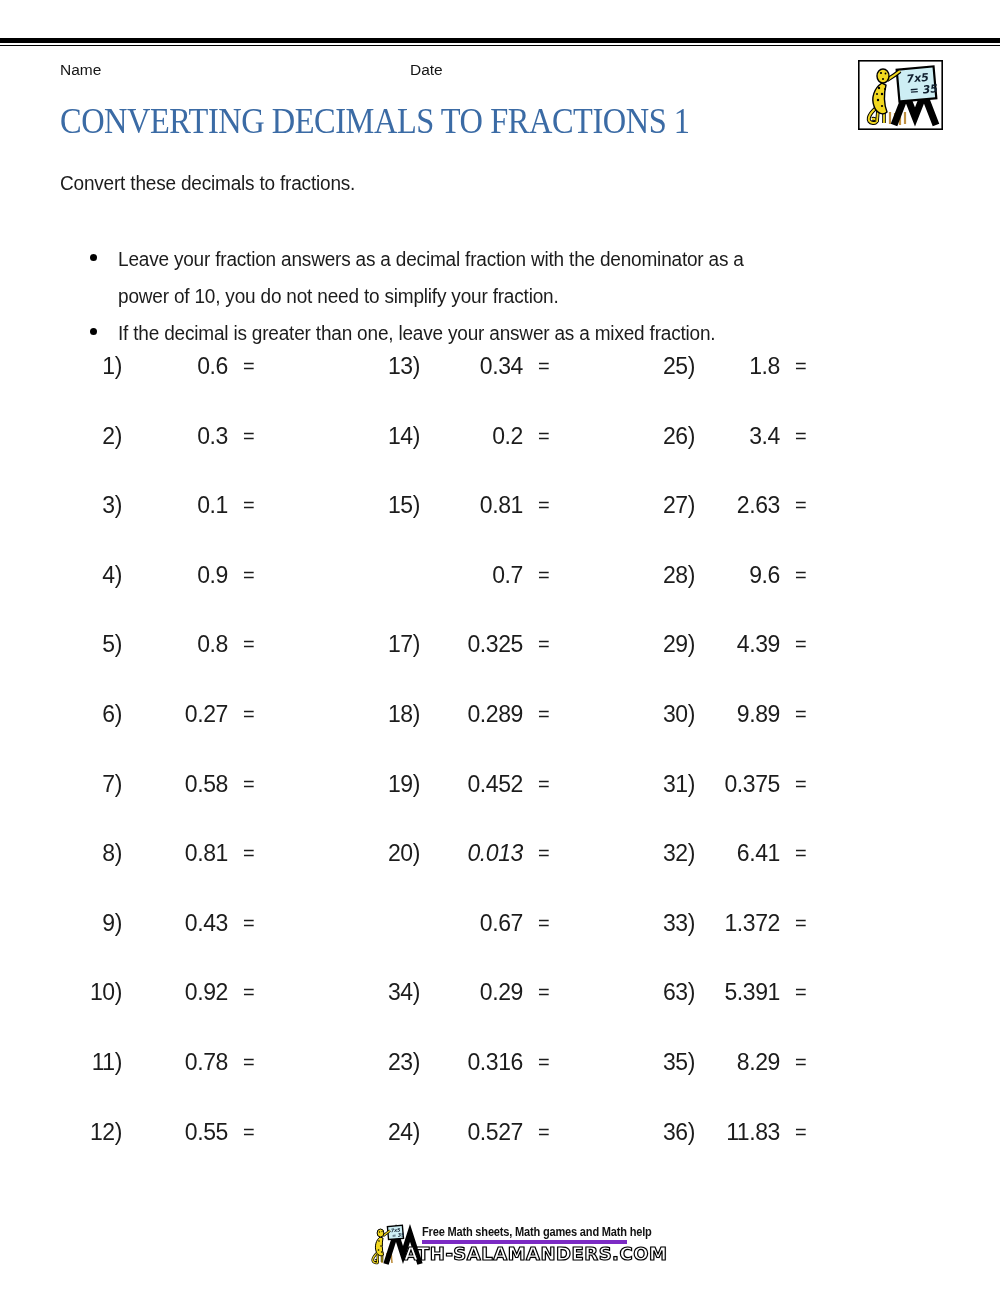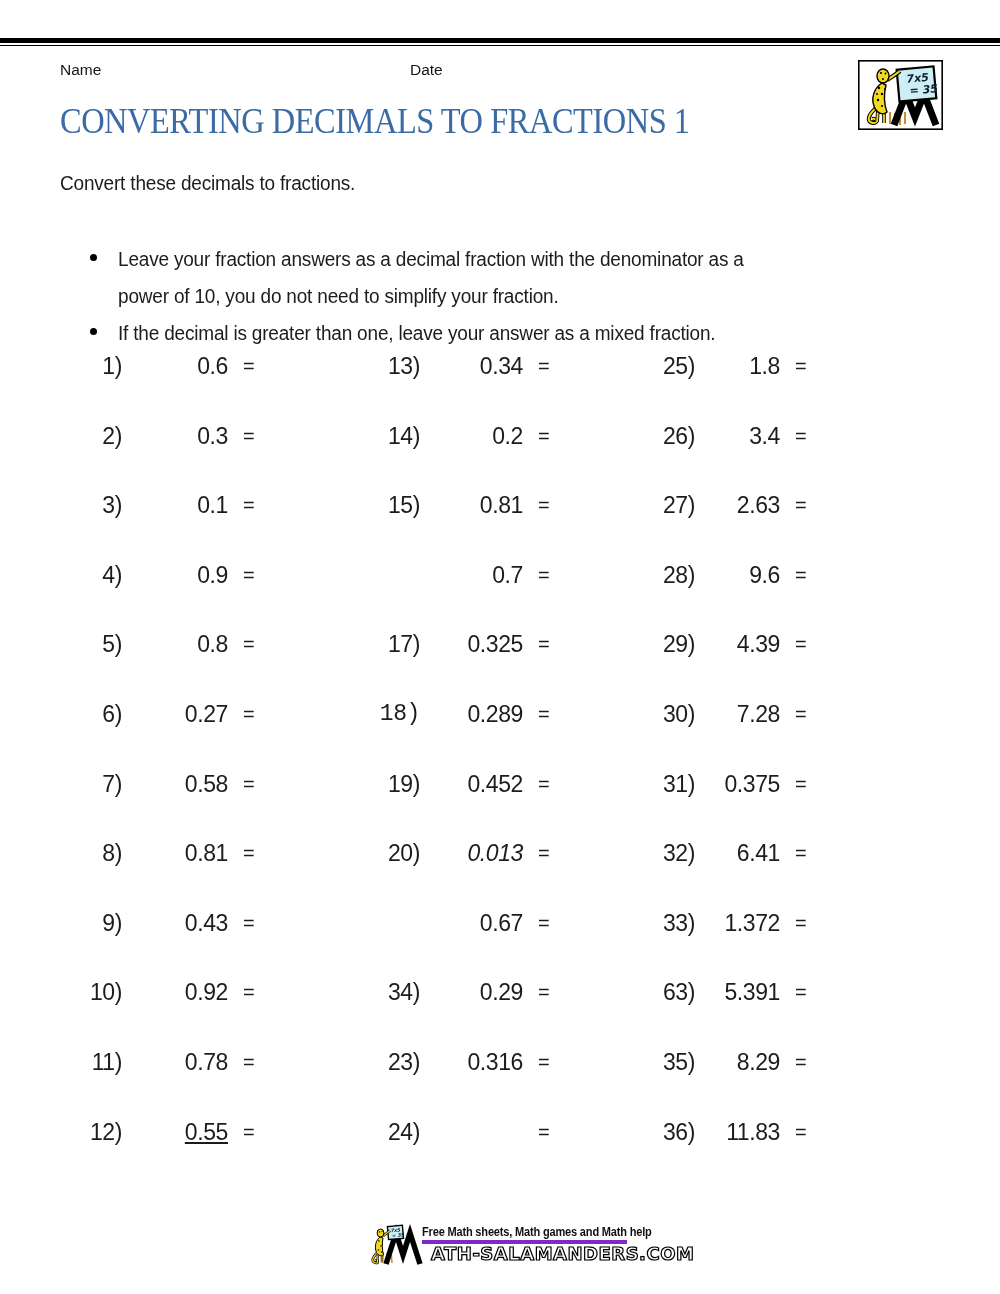--- a/index.html
+++ b/index.html
@@ -61,21 +61,21 @@
     width:262px;height:42px;
   }
   .footer-logo{position:absolute;left:0;top:0;width:58px;height:42px;}
   .tagline{
     position:absolute;left:53px;top:1px;font-size:12px;font-weight:bold;
     white-space:nowrap;color:#111;letter-spacing:-0.2px;
     transform:scaleX(0.92);transform-origin:left top;
   }
   .purple-rule{position:absolute;left:53px;top:16px;width:205px;height:3.5px;}
   .wordmark{
-    position:absolute;left:62px;top:19px;
+    position:absolute;left:35px;top:19px;
     font-family:"DejaVu Sans",sans-serif;font-weight:bold;font-size:18px;
     letter-spacing:0.5px;white-space:nowrap;
     color:#fff;-webkit-text-stroke:1.2px #000;text-shadow:0 0 1px #000;
   }
 </style>
 </head>
 <body>
 
 <div class="top-rule">
   <div class="thick"></div>
@@ -173,72 +173,73 @@
     <div class="pnum" style="grid-area: 9 / 1;">9)</div>
     <div class="pval" style="grid-area: 9 / 2;">0.43</div>
     <div class="peq" style="grid-area: 9 / 3;">=</div>
     <div class="pnum" style="grid-area: 10 / 1;">10)</div>
     <div class="pval" style="grid-area: 10 / 2;">0.92</div>
     <div class="peq" style="grid-area: 10 / 3;">=</div>
     <div class="pnum" style="grid-area: 11 / 1;">11)</div>
     <div class="pval" style="grid-area: 11 / 2;">0.78</div>
     <div class="peq" style="grid-area: 11 / 3;">=</div>
     <div class="pnum" style="grid-area: 12 / 1;">12)</div>
-    <div class="pval" style="grid-area: 12 / 2; text-decoration: underline;">0.55</div>
+    <div class="pval" style="grid-area: 12 / 2;">0.55</div>
     <div class="peq" style="grid-area: 12 / 3;">=</div>
     <div class="pnum" style="grid-area: 1 / 5;">13)</div>
     <div class="pval" style="grid-area: 1 / 6;">0.34</div>
     <div class="peq" style="grid-area: 1 / 7;">=</div>
     <div class="pnum" style="grid-area: 2 / 5;">14)</div>
     <div class="pval" style="grid-area: 2 / 6;">0.2</div>
     <div class="peq" style="grid-area: 2 / 7;">=</div>
     <div class="pnum" style="grid-area: 3 / 5;">15)</div>
     <div class="pval" style="grid-area: 3 / 6;">0.81</div>
     <div class="peq" style="grid-area: 3 / 7;">=</div>
     <div class="pval" style="grid-area: 4 / 6;">0.7</div>
     <div class="peq" style="grid-area: 4 / 7;">=</div>
     <div class="pnum" style="grid-area: 5 / 5;">17)</div>
     <div class="pval" style="grid-area: 5 / 6;">0.325</div>
     <div class="peq" style="grid-area: 5 / 7;">=</div>
-    <div class="pnum" style="grid-area: 6 / 5; font-family: Liberation Mono, monospace;">18)</div>
+    <div class="pnum" style="grid-area: 6 / 5;">18)</div>
     <div class="pval" style="grid-area: 6 / 6;">0.289</div>
     <div class="peq" style="grid-area: 6 / 7;">=</div>
     <div class="pnum" style="grid-area: 7 / 5;">19)</div>
     <div class="pval" style="grid-area: 7 / 6;">0.452</div>
     <div class="peq" style="grid-area: 7 / 7;">=</div>
     <div class="pnum" style="grid-area: 8 / 5;">20)</div>
     <div class="pval" style="grid-area: 8 / 6; font-style: italic;">0.013</div>
     <div class="peq" style="grid-area: 8 / 7;">=</div>
     <div class="pval" style="grid-area: 9 / 6;">0.67</div>
     <div class="peq" style="grid-area: 9 / 7;">=</div>
     <div class="pnum" style="grid-area: 10 / 5;">34)</div>
     <div class="pval" style="grid-area: 10 / 6;">0.29</div>
     <div class="peq" style="grid-area: 10 / 7;">=</div>
     <div class="pnum" style="grid-area: 11 / 5;">23)</div>
     <div class="pval" style="grid-area: 11 / 6;">0.316</div>
     <div class="peq" style="grid-area: 11 / 7;">=</div>
     <div class="pnum" style="grid-area: 12 / 5;">24)</div>
+    <div class="pval" style="grid-area: 12 / 6;">0.527</div>
     <div class="peq" style="grid-area: 12 / 7;">=</div>
     <div class="pnum" style="grid-area: 1 / 9;">25)</div>
     <div class="pval" style="grid-area: 1 / 10;">1.8</div>
     <div class="peq" style="grid-area: 1 / 11;">=</div>
     <div class="pnum" style="grid-area: 2 / 9; text-align: right;">26)</div>
     <div class="pval" style="grid-area: 2 / 10;">3.4</div>
     <div class="peq" style="grid-area: 2 / 11;">=</div>
     <div class="pnum" style="grid-area: 3 / 9;">27)</div>
     <div class="pval" style="grid-area: 3 / 10;">2.63</div>
     <div class="peq" style="grid-area: 3 / 11;">=</div>
     <div class="pnum" style="grid-area: 4 / 9;">28)</div>
     <div class="pval" style="grid-area: 4 / 10;">9.6</div>
     <div class="peq" style="grid-area: 4 / 11;">=</div>
     <div class="pnum" style="grid-area: 5 / 9;">29)</div>
     <div class="pval" style="grid-area: 5 / 10;">4.39</div>
     <div class="peq" style="grid-area: 5 / 11;">=</div>
     <div class="pnum" style="grid-area: 6 / 9;">30)</div>
-    <div class="pval" style="grid-area: 6 / 10;">7.28</div>
+    <div class="pval" style="grid-area: 6 / 10;">9.89</div>
     <div class="peq" style="grid-area: 6 / 11;">=</div>
     <div class="pnum" style="grid-area: 7 / 9;">31)</div>
     <div class="pval" style="grid-area: 7 / 10;">0.375</div>
     <div class="peq" style="grid-area: 7 / 11;">=</div>
     <div class="pnum" style="grid-area: 8 / 9;">32)</div>
     <div class="pval" style="grid-area: 8 / 10;">6.41</div>
     <div class="peq" style="grid-area: 8 / 11;">=</div>
     <div class="pnum" style="grid-area: 9 / 9;">33)</div>
     <div class="pval" style="grid-area: 9 / 10;">1.372</div>
     <div class="peq" style="grid-area: 9 / 11;">=</div>

